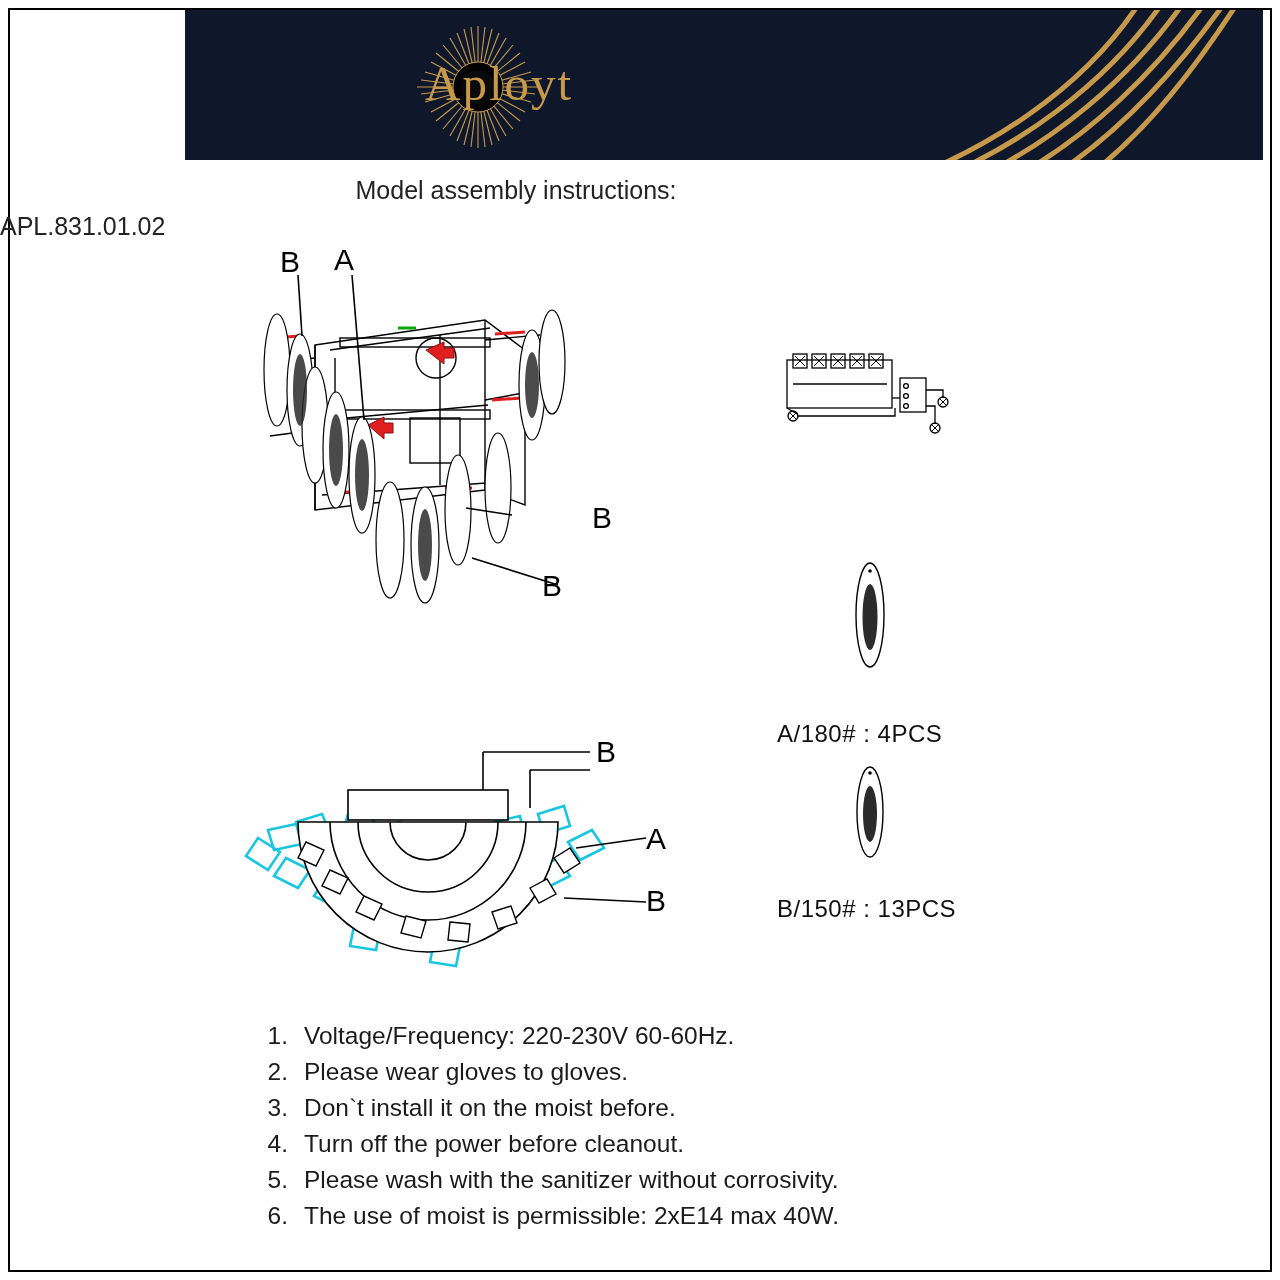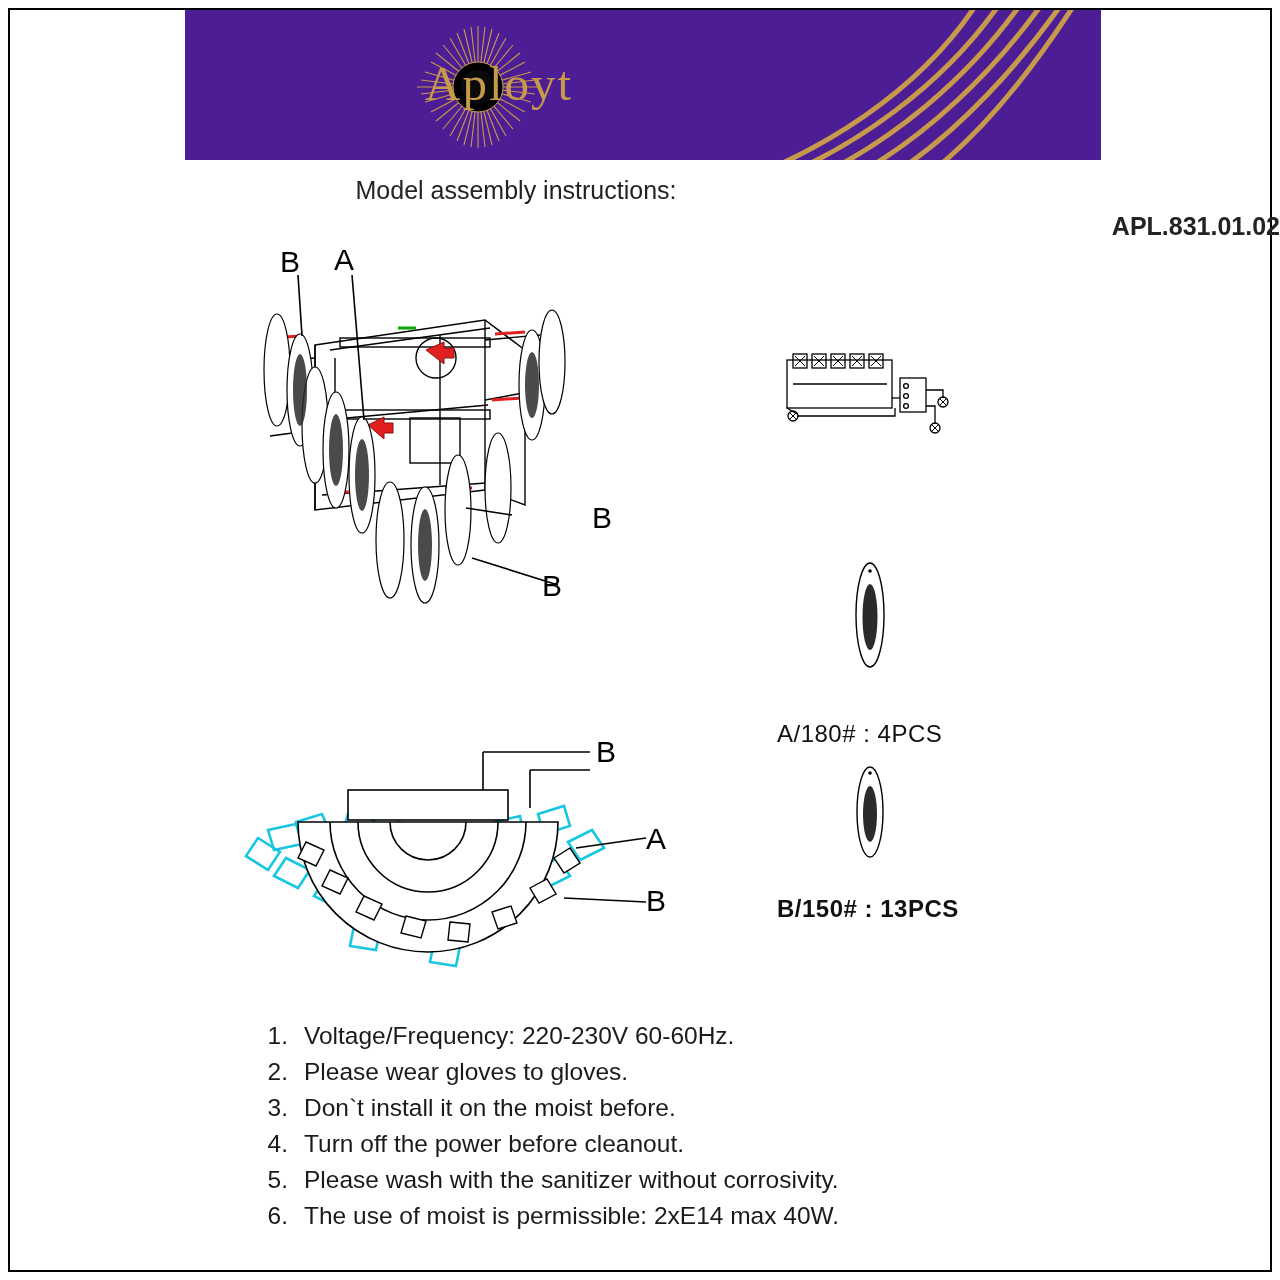--- a/index.html
+++ b/index.html
@@ -10,44 +10,44 @@
     background:#ffffff;
     overflow:hidden;
   }
   .sheet-border{
     position:absolute;left:8px;top:8px;right:8px;bottom:8px;
     border:2px solid #000;
     box-sizing:border-box;
   }
   
   .header{
-    position:absolute;left:185px;top:10px;width:916px;height:150px;
-    background:#4c1d95;
+    position:absolute;left:185px;top:10px;width:1078px;height:150px;
+    background:#0f172a;
     overflow:hidden;
   }
   .brand{
     position:absolute;left:240px;top:45px;
     font-size:49px;letter-spacing:2px;
     color:#c79a4b;
     font-family:"Liberation Serif",serif;
   }
   .sunburst{
     position:absolute;left:228px;top:12px;width:130px;height:130px;
   }
   .rays{
     position:absolute;right:-10px;top:-150px;width:420px;height:330px;
   }
   
   .title{
     position:absolute;left:0;top:176px;width:1032px;text-align:center;
     font-size:25px;color:#232323;
   }
   .model{
-    position:absolute;left:0;top:212px;width:1280px;text-align:right;
-    font-size:25px;color:#232323;font-weight:bold;
+    position:absolute;left:0;top:212px;width:1280px;text-align:left;
+    font-size:25px;color:#232323;
   }
   
   .lbl{
     position:absolute;font-size:30px;color:#000;
     font-family:"Liberation Sans",sans-serif;
   }
   .parts-lbl{
     position:absolute;font-size:24px;color:#111;letter-spacing:0.5px;
   }
   
@@ -253,21 +253,21 @@
     <ellipse cx="30" cy="57" rx="7.5" ry="33" fill="#2b2b2b"></ellipse>
     <circle cx="30" cy="11" r="1.8" fill="#000"></circle>
   </svg>
   <div class="parts-lbl" style="left:777px;top:720px;">A/180# : 4PCS</div>
 
   <svg style="position:absolute;left:840px;top:762px;" width="60" height="100" viewBox="0 0 60 100">
     <ellipse cx="30" cy="50" rx="13" ry="45" fill="#fff" stroke="#000" stroke-width="1.4"></ellipse>
     <ellipse cx="30" cy="52" rx="7" ry="28" fill="#2b2b2b"></ellipse>
     <circle cx="30" cy="11" r="1.8" fill="#000"></circle>
   </svg>
-  <div class="parts-lbl" style="left:777px;top:895px;font-weight:bold;">B/150# : 13PCS</div>
+  <div class="parts-lbl" style="left:777px;top:895px;">B/150# : 13PCS</div>
 
   <svg style="position:absolute;left:238px;top:730px;" width="440" height="260" viewBox="0 0 440 260">
 
     <g fill="none" stroke="#19c6e0" stroke-width="2.6">
       <path d="M30 100 l28 -6 l6 20 l-28 6 z"></path>
       <path d="M58 92 l26 -8 l8 19 l-26 8 z"></path>
       <path d="M20 108 l22 14 l-12 18 l-22 -14 z"></path>
       <path d="M48 128 l24 12 l-12 18 l-24 -12 z"></path>
       <path d="M88 148 l24 12 l-12 18 l-24 -12 z"></path>
       <path d="M130 168 l24 12 l-12 18 l-24 -12 z"></path>

